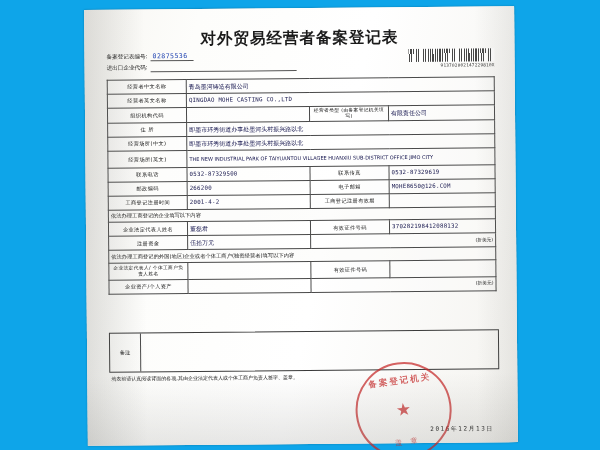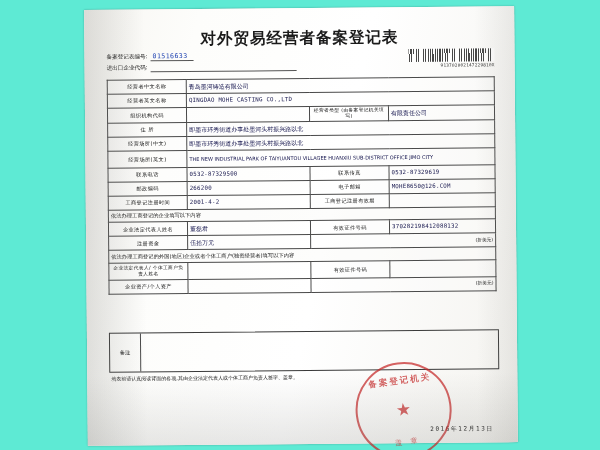--- a/index.html
+++ b/index.html
@@ -10,21 +10,21 @@
   body {
     width: 600px;
     height: 450px;
     font-family: "DejaVu Sans", sans-serif;
     overflow: hidden;
   }
   #page {
     position: relative;
     width: 600px;
     height: 450px;
-    background: #5eead4;
+    background: #0ea5e9;
   }
   
   #sheet {
     position: absolute;
     left: 86px;
     top: 8px;
     width: 430px;
     height: 436px;
     background: #fbfbf8;
     transform: rotate(-0.5deg);
@@ -267,21 +267,21 @@
 <div id="page">
   <div id="sheet">
     <div id="paper-inner"></div>
 
     <div id="doc-title">对外贸易经营者备案登记表</div>
 
     <div id="header-row">
       <div class="hdr-left">
         <div class="hdr-line">
           <span class="hdr-label">备案登记表编号:</span>
-          <span class="hdr-value-red">01516633</span>
+          <span class="hdr-value-red">02875536</span>
         </div>
         <div class="hdr-line">
           <span class="hdr-label">进出口企业代码:</span>
           <span class="hdr-blank"></span>
         </div>
       </div>
       <div class="hdr-right">
         <div id="barcode"></div>
         <div class="hdr-barcode-num">913702002147229810X</div>
       </div>

